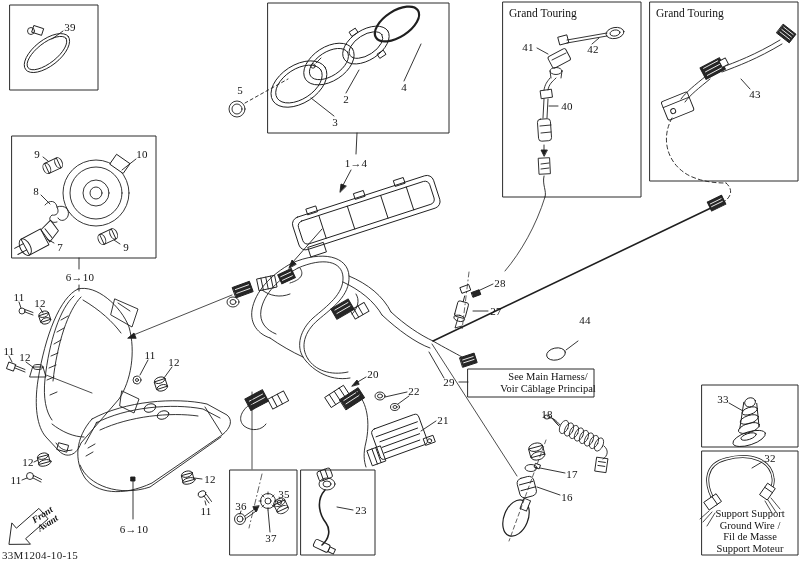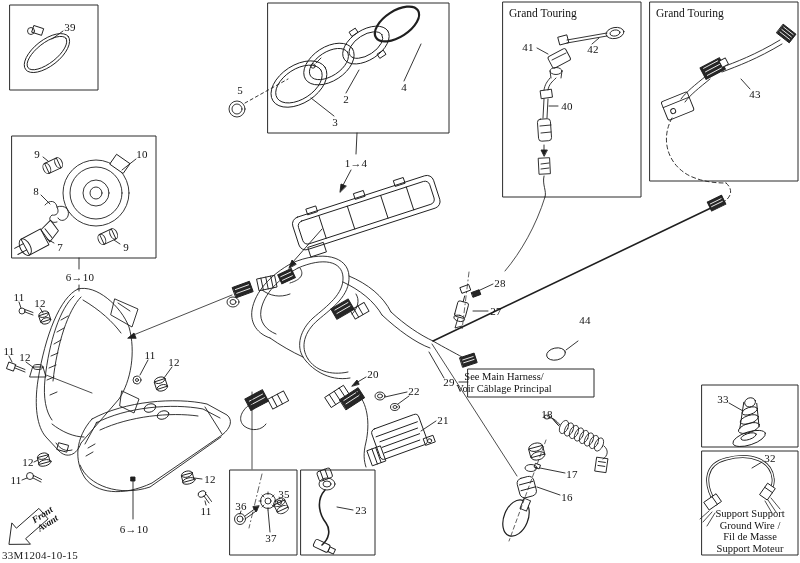--- a/index.html
+++ b/index.html
@@ -3,21 +3,21 @@
 <meta charset="utf-8">
 <style>
   html,body{margin:0;padding:0;background:#fff;}
   #stage{position:relative;width:800px;height:563px;background:#fff;
          font-family:Liberation Serif, serif;overflow:hidden;}
   #art{position:absolute;left:0;top:0;}
   .plabel{position:absolute;transform:translate(-50%,-50%);font-size:11px;
           color:#111;white-space:nowrap;letter-spacing:.2px;}
   .boxtitle{position:absolute;font-size:11.5px;color:#111;white-space:nowrap;}
   .note{position:absolute;text-align:center;color:#111;font-size:10.5px;line-height:12px;}
-  .note-harness{left:442px;top:371px;width:124px;}
+  .note-harness{left:486px;top:371px;width:124px;}
   .note-engine{left:702px;top:508px;width:96px;line-height:11.5px;}
   .front-label{position:absolute;left:22px;top:509px;width:46px;text-align:center;
                transform:rotate(-33deg);font-weight:bold;font-style:italic;
                font-size:9.5px;line-height:10px;color:#111;}
   .footer{position:absolute;left:2px;top:549px;font-size:11px;color:#222;letter-spacing:.3px;}
 </style>
 </head>
 <body>
 
 <div id="stage">

